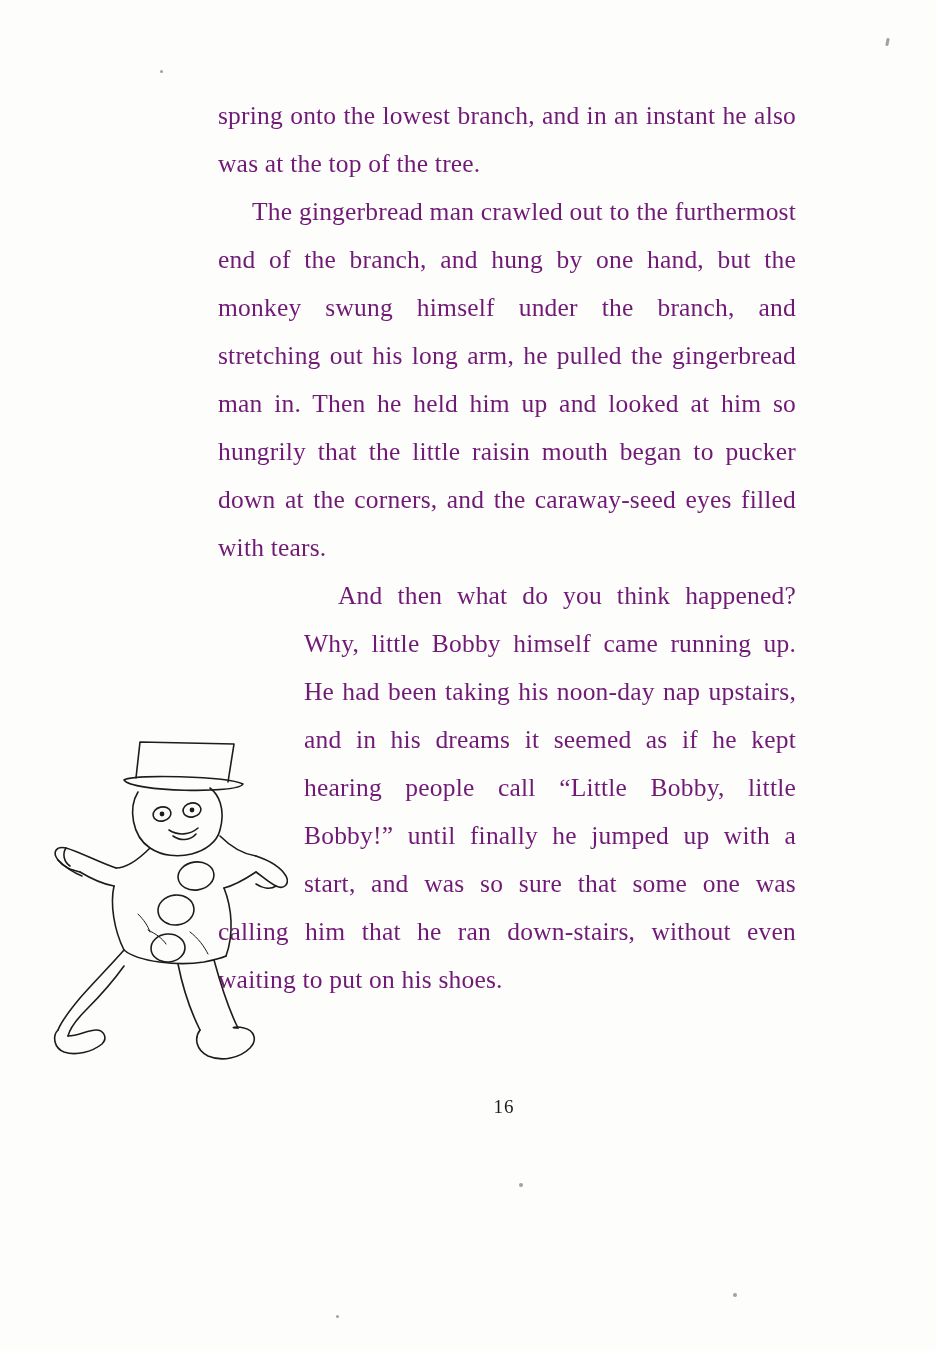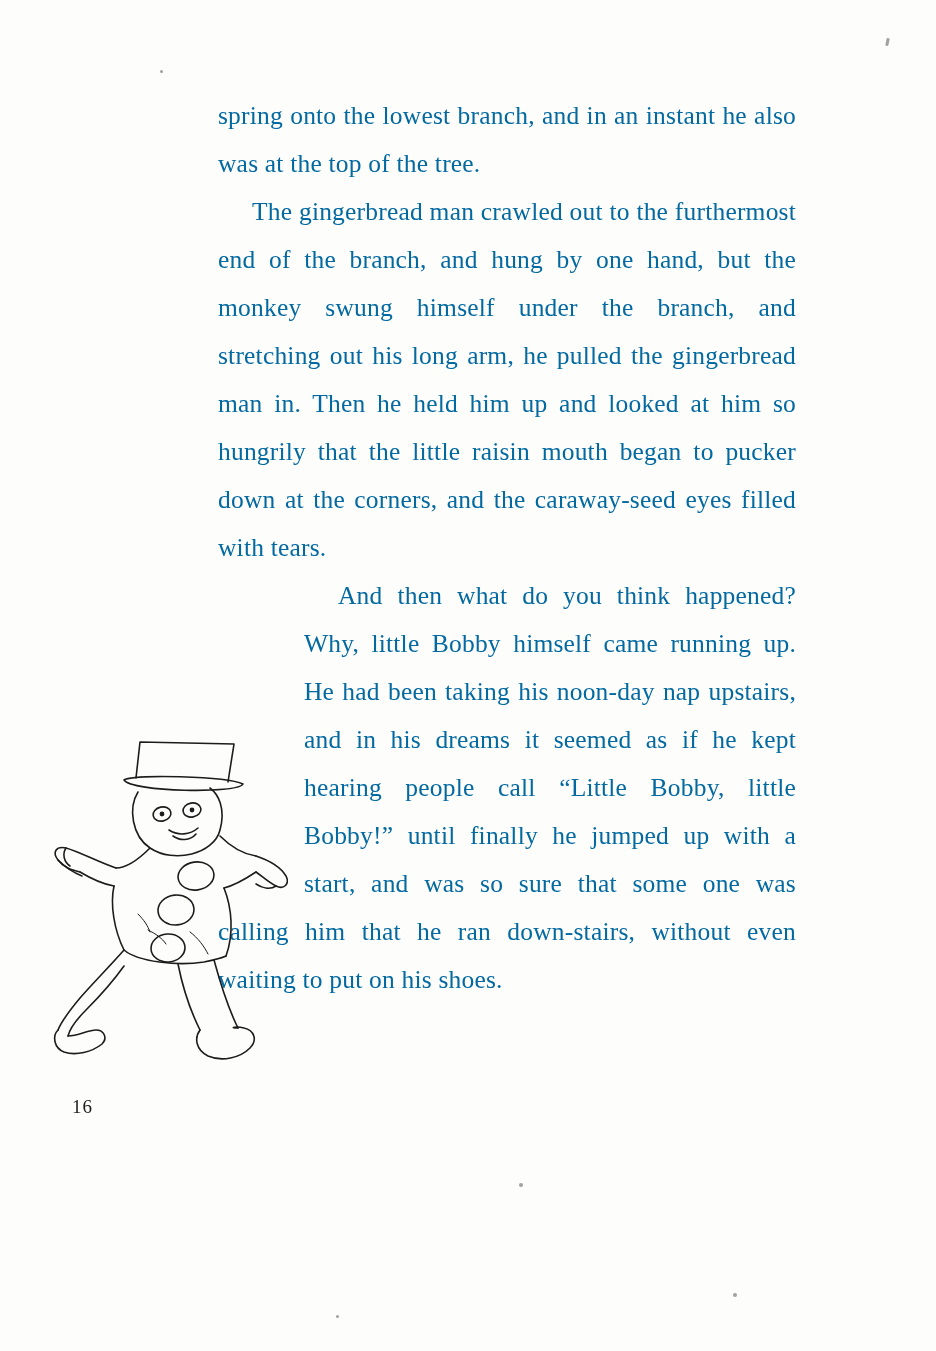--- a/index.html
+++ b/index.html
@@ -42,21 +42,21 @@
     width: 578px;
   }
 
   p.body-par {
     margin: 0;
     font-size: 25.5px;
     line-height: 48px;
     text-align: justify;
     text-justify: inter-word;
     letter-spacing: 0.2px;
-    color: #0369a1;
+    color: #701a75;
   }
   p.body-par.indent {
     text-indent: 34px;
     font-family: Liberation Serif, serif;
   }
   p.body-par:last-child { text-align: justify; }
 
   
   .wrap-figure {
     float: left;
@@ -72,20 +72,21 @@
     width: 260px;
     height: 360px;
   }
   .illustration svg { display: block; width: 100%; height: 100%; }
 
   .page-number {
     position: absolute;
     left: 0;
     right: 0;
     top: 1096px;
+    text-align: center;
     font-size: 19px;
     letter-spacing: 1px;
     color: #1c1c1c;
   }
   .page-number span { margin-left: 72px; }
 </style>
 </head>
 <body>
 
 <div class="page">

